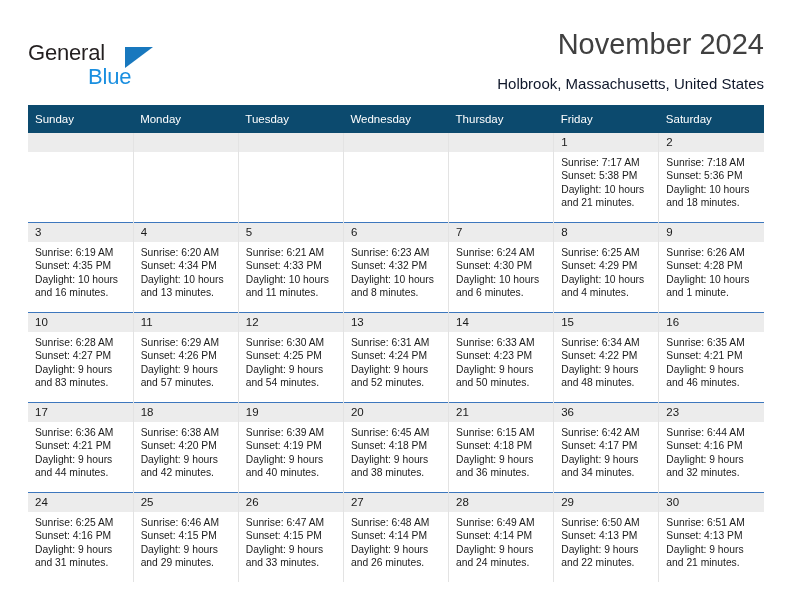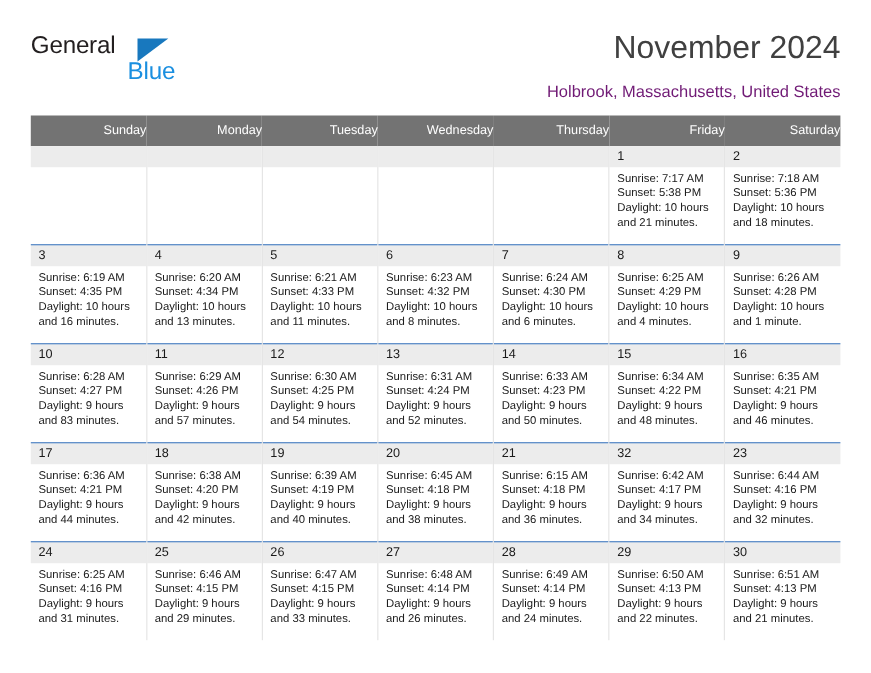--- a/index.html
+++ b/index.html
@@ -25,21 +25,21 @@
   .header {
     position: absolute;
     left: 28px;
     top: 28px;
     right: 28px;
     height: 72px;
   }
   .brand {
     position: absolute;
     left: 0;
-    top: 0;
+    top: 12px;
     width: 180px;
     height: 56px;
   }
   .brand-general {
     position: absolute;
     left: 0;
     top: 0;
     font-size: 22px;
     letter-spacing: -0.2px;
     color: #231f20;
@@ -55,56 +55,55 @@
     border-bottom: 21px solid transparent;
   }
   .brand-blue {
     position: absolute;
     left: 60px;
     top: 24px;
     font-size: 22px;
     letter-spacing: -0.2px;
     color: #1a8fe0;
     font-family: "Liberation Sans", sans-serif;
-    margin-left: 28px;
   }
   .title {
     position: absolute;
     right: 0;
     top: 0;
     font-size: 29px;
     color: #404040;
     text-align: right;
     white-space: nowrap;
     font-weight: normal;
   }
   .subtitle {
     position: absolute;
     right: 0;
     top: 47px;
     font-size: 15px;
-    color: #701a75;
+    color: #0f172a;
     white-space: nowrap;
   }
 
   
   .calendar {
     position: absolute;
     left: 28px;
     top: 105px;
     width: 736px;
     border-collapse: collapse;
     table-layout: fixed;
   }
   .calendar th {
-    background: #737373;
+    background: #0c4a6e;
     color: #ffffff;
     font-size: 11.5px;
     font-weight: normal;
-    text-align: right;
+    text-align: left;
     padding: 5px 0 5px 7px;
     height: 18px;
     border: none;
   }
   .calendar td {
     vertical-align: top;
     padding: 0;
     width: 105.14px;
     height: 89px;
     border-left: 1px solid #e3e3e3;
@@ -404,21 +403,21 @@
           <td>
             <div class="daynum">21</div>
             <div class="cellbody">
               <div>Sunrise: 6:15 AM</div>
               <div>Sunset: 4:18 PM</div>
               <div>Daylight: 9 hours</div>
               <div>and 36 minutes.</div>
             </div>
           </td>
           <td>
-            <div class="daynum">32</div>
+            <div class="daynum">36</div>
             <div class="cellbody">
               <div>Sunrise: 6:42 AM</div>
               <div>Sunset: 4:17 PM</div>
               <div>Daylight: 9 hours</div>
               <div>and 34 minutes.</div>
             </div>
           </td>
           <td>
             <div class="daynum">23</div>
             <div class="cellbody">

